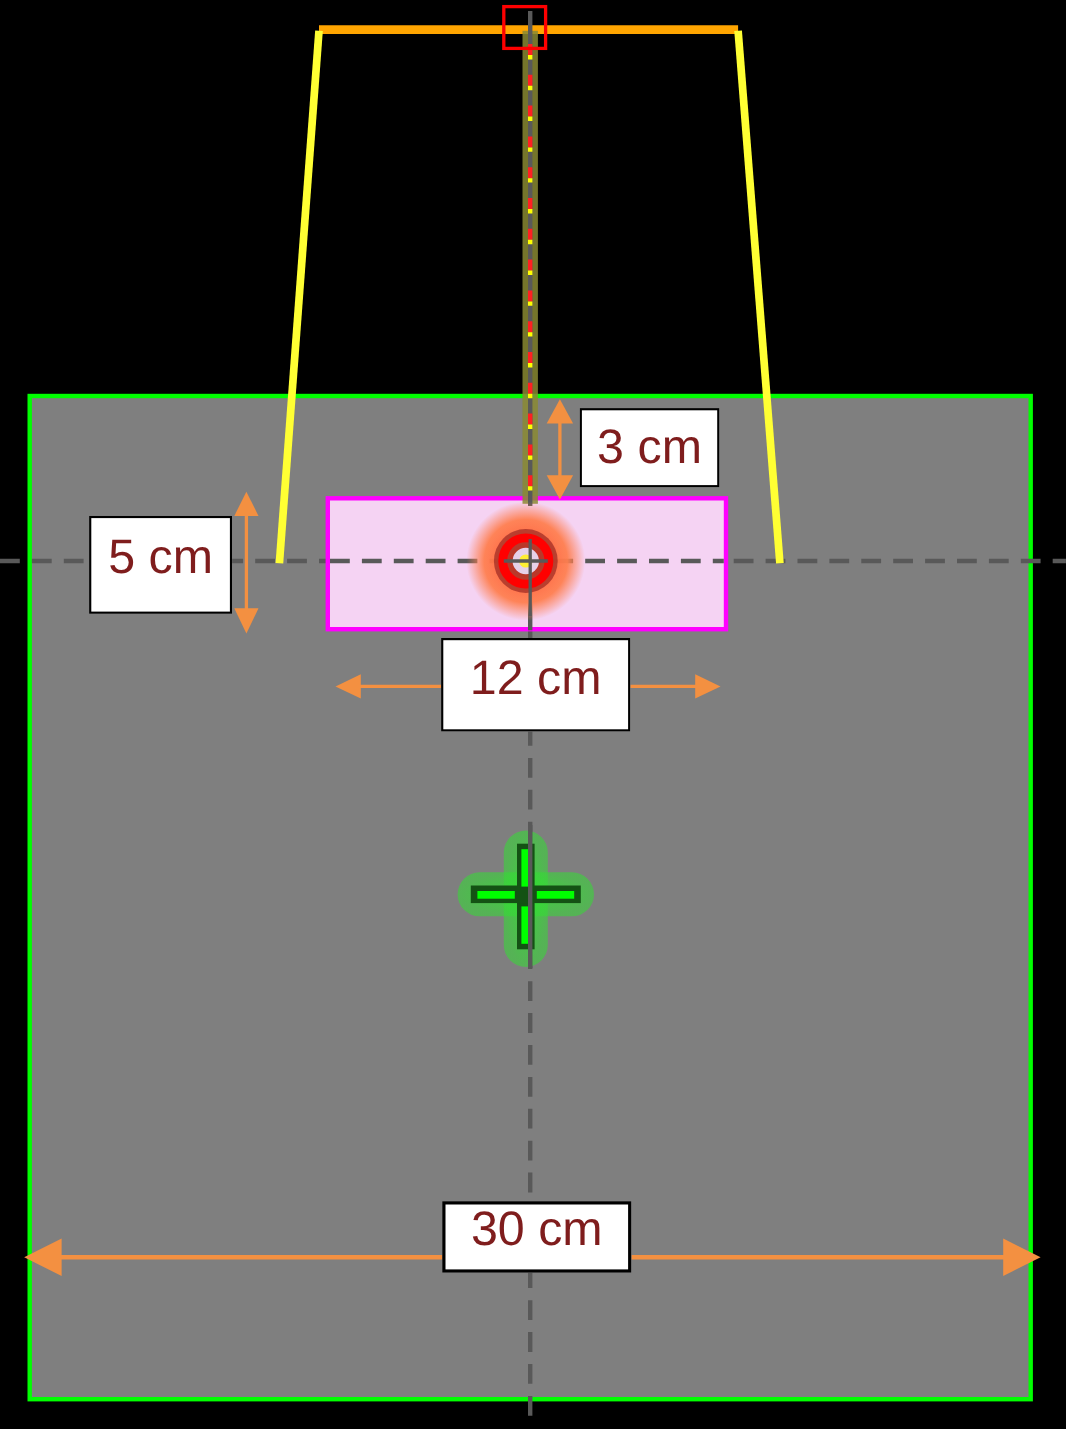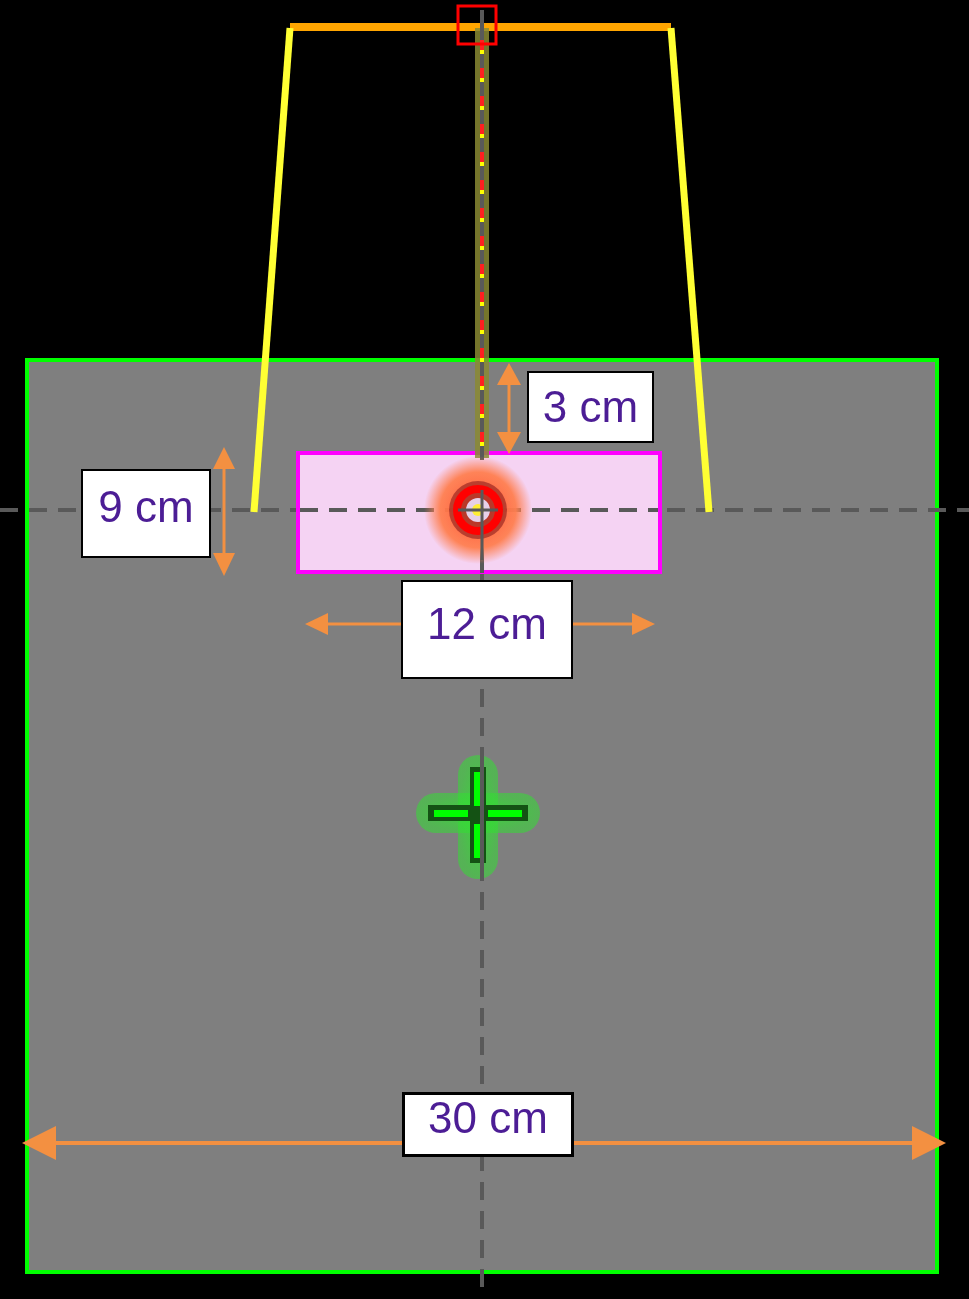--- a/index.html
+++ b/index.html
@@ -1,21 +1,21 @@
 <!DOCTYPE html>
 <html><head>
   <meta charset="utf-8">
   <style>
     html, body { margin: 0; padding: 0; background: #000; }
     body { width: 969px; height: 1299px; overflow: hidden; position: relative; font-family: "Liberation Sans", sans-serif; }
     #stage { position: absolute; left: 0; top: 0; width: 969px; height: 1299px; }
     .label-box {
       position: absolute; background: #fff; border: 2px solid #000; box-sizing: border-box;
       display: flex; align-items: center; justify-content: center;
-      font-family: "Liberation Sans", sans-serif; font-size: 44px; color: #4c1d95; line-height: 1;
+      font-family: "Liberation Sans", sans-serif; font-size: 44px; color: #7f1d1d; line-height: 1;
     }
     .label-box span { display: block; }
   </style>
 </head>
 <body>
 
 <div id="stage">
   <svg width="969" height="1299" viewBox="0 0 969 1299">
     <defs>
       <radialGradient id="isoHalo" cx="50%" cy="50%" r="50%">
@@ -91,21 +91,21 @@
     <line x1="40" y1="1143" x2="928" y2="1143" stroke="#f39041" stroke-width="4"></line>
     <path d="M56,1126 L22,1143 L56,1160 Z" fill="#f39041"></path>
     <path d="M912,1126 L946,1143 L912,1160 Z" fill="#f39041"></path>
   </svg>
 
   
   <div class="label-box" style="left:527px; top:371px; width:127px; height:72px;">
     <span>3 cm</span>
   </div>
   <div class="label-box" style="left:81px; top:469px; width:130px; height:89px;">
-    <span style="margin-top:-14px;">9 cm</span>
+    <span style="margin-top:-14px;">5 cm</span>
   </div>
-  <div class="label-box" style="left:401px; top:580px; width:172px; height:99px;">
+  <div class="label-box" style="left:401px; top:580px; width:172px; height:85px;">
     <span style="margin-top:-12px;">12 cm</span>
   </div>
   <div class="label-box" style="left:402px; top:1092px; width:172px; height:65px; border-width:3px;">
     <span style="margin-top:-14px;">30 cm</span>
   </div>
 </div>
 
 </body></html>

